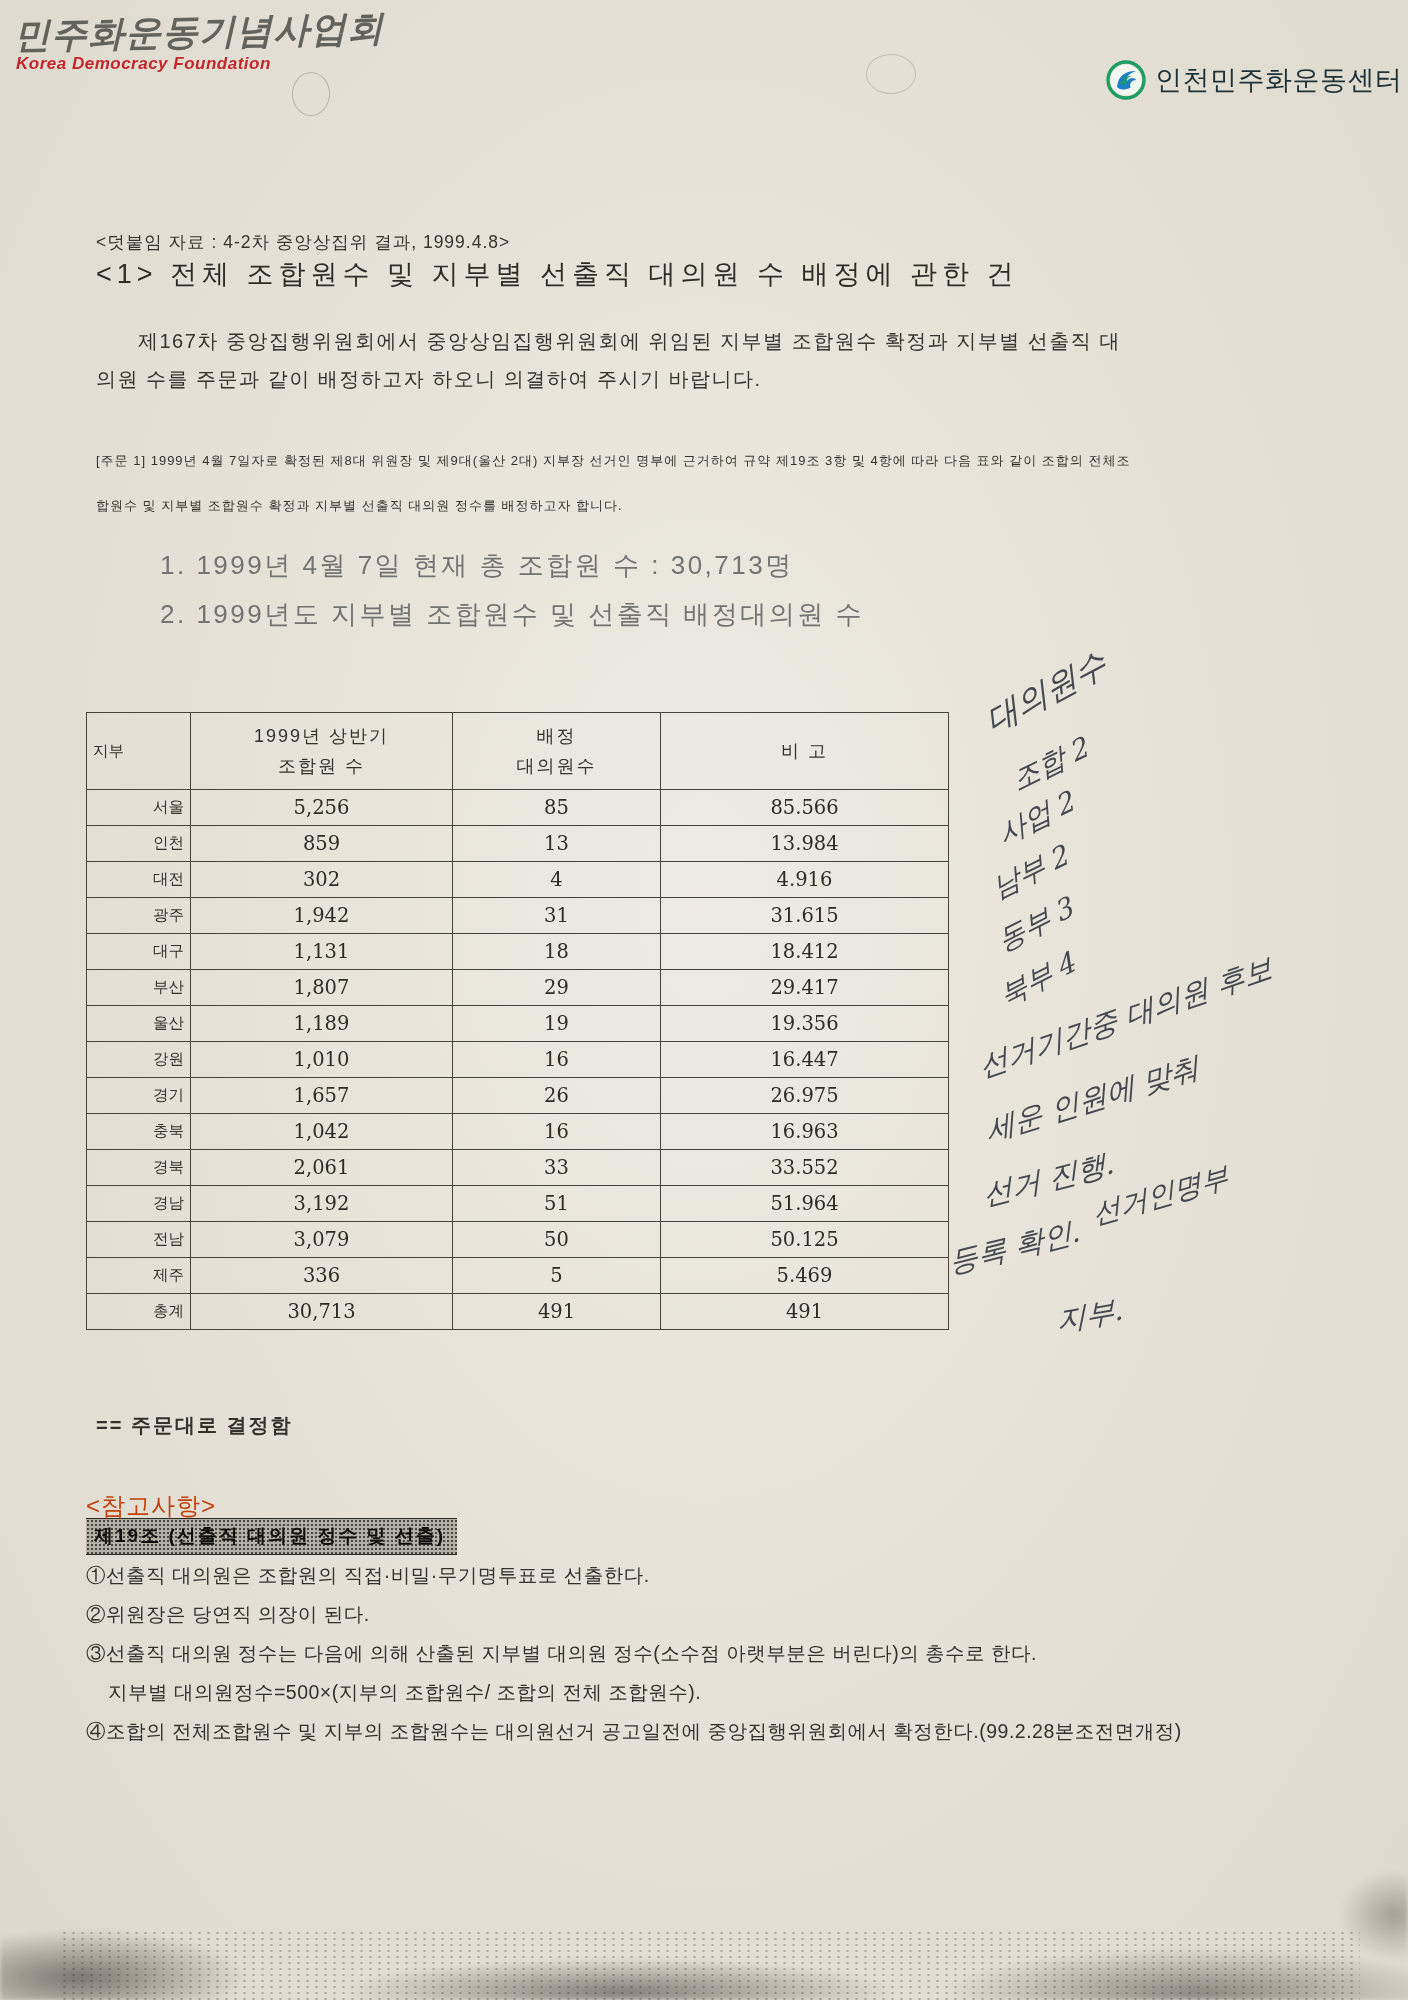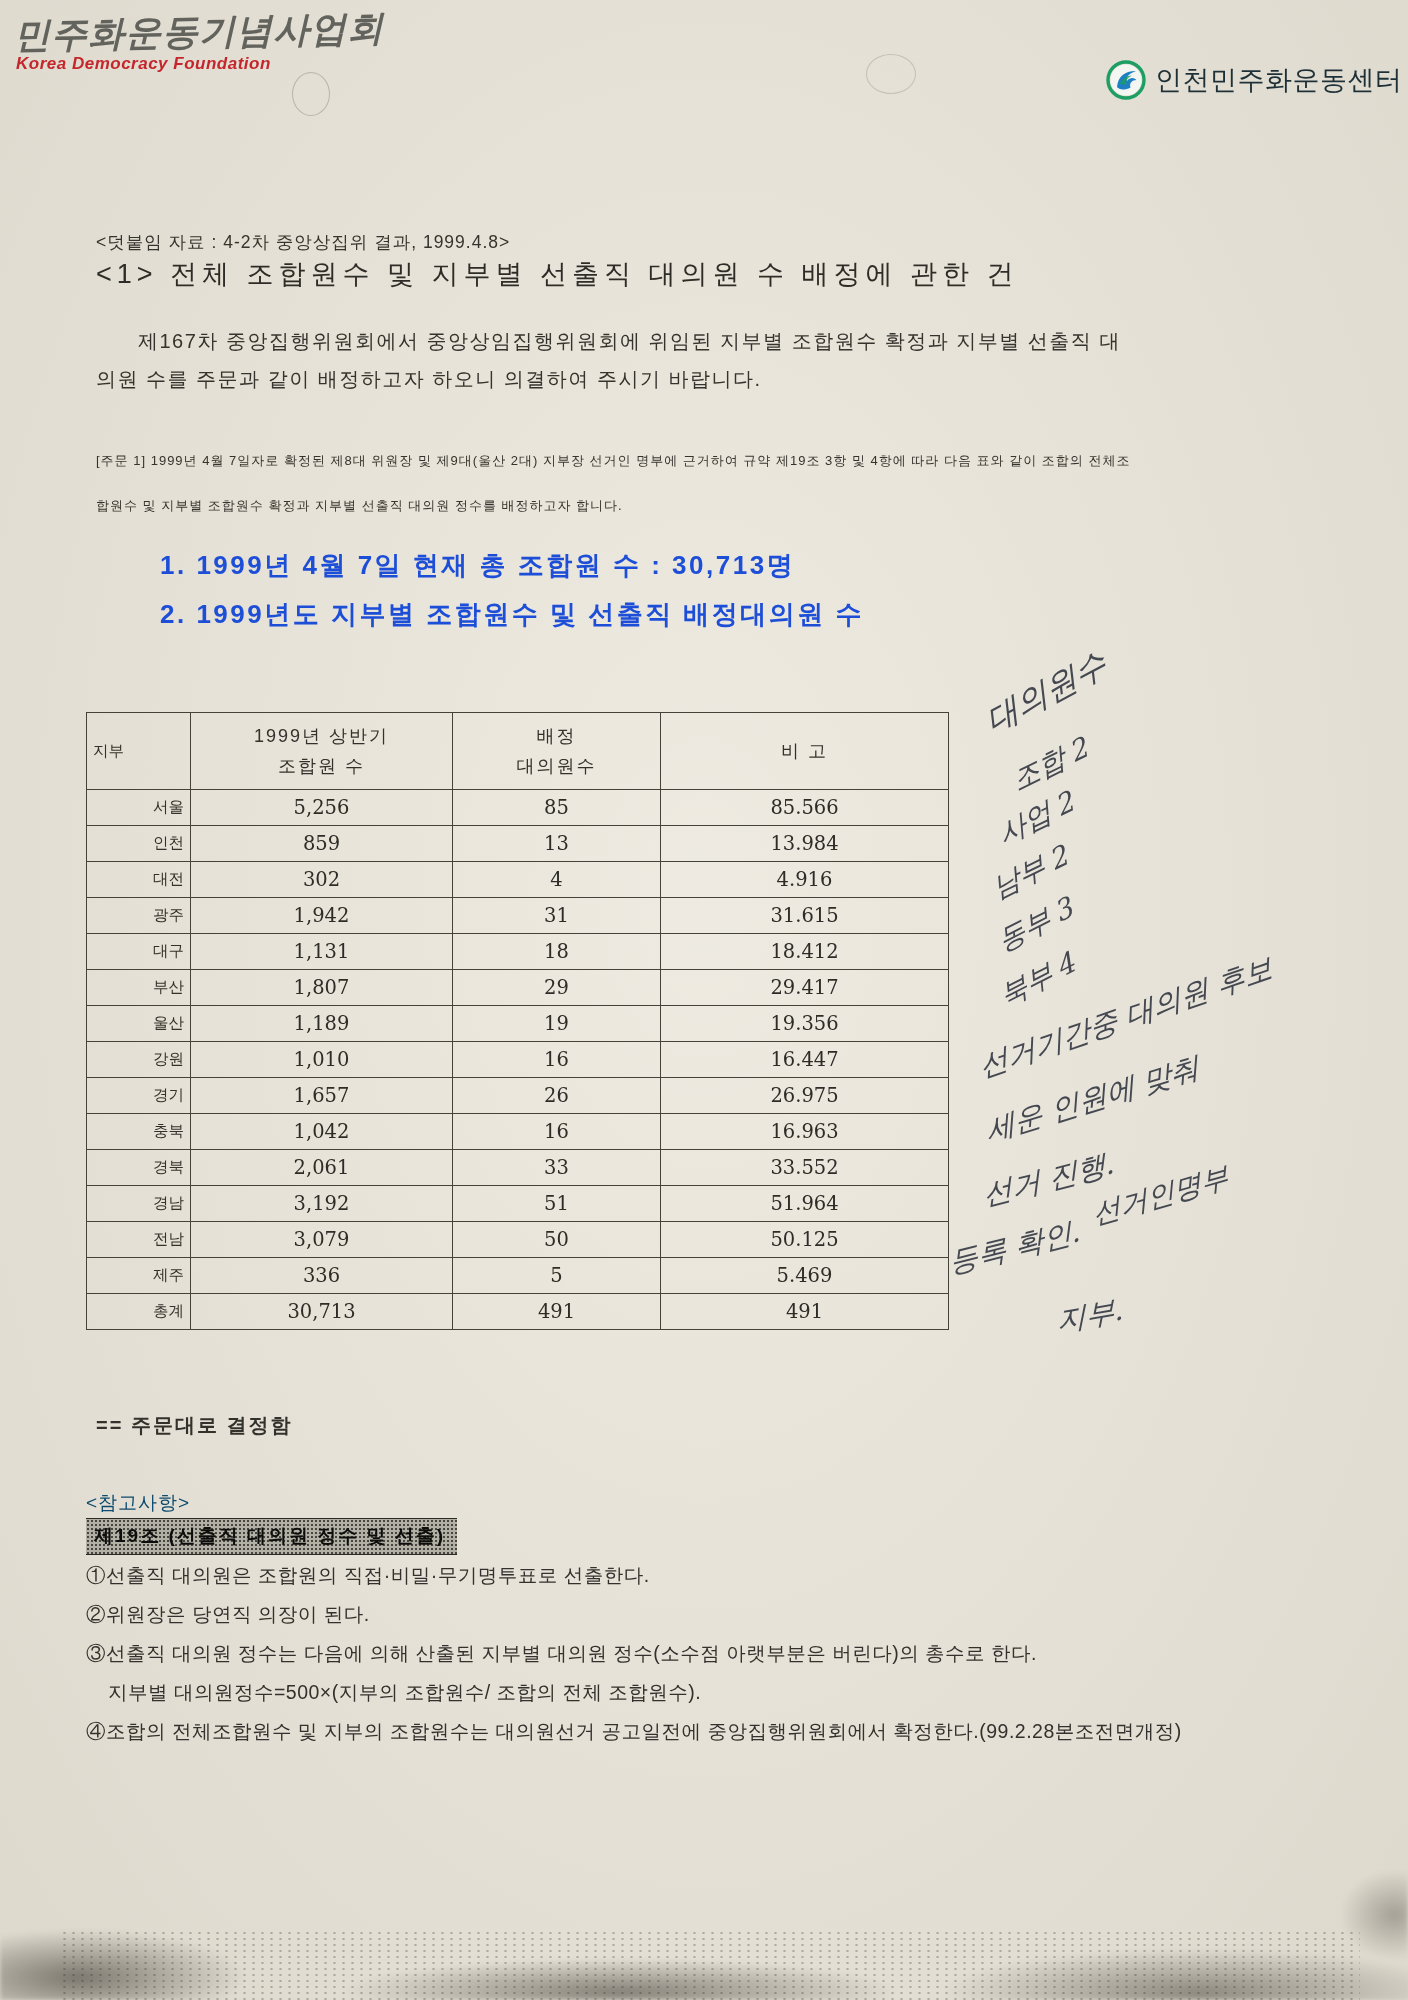--- a/index.html
+++ b/index.html
@@ -32,21 +32,21 @@
   }
   .center-logo .txt{
     font-size:27px;color:#1d3038;letter-spacing:.5px;font-weight:500;
   }
   
   .attach-line{position:absolute;left:96px;top:230px;font-size:17.5px;letter-spacing:1px;color:#35332d;}
   .doc-title{position:absolute;left:96px;top:256px;font-size:27px;letter-spacing:5px;color:#2e2c27;}
   .para{position:absolute;color:#35332d;}
   .intro{left:96px;top:322px;width:1046px;font-size:20px;line-height:38px;letter-spacing:1.5px;text-indent:42px;}
   .jumun{left:96px;top:438px;width:1046px;font-size:13px;line-height:45px;letter-spacing:1px;}
-  .item-line{position:absolute;left:160px;font-size:26px;letter-spacing:2.5px;color:#1d4ed8;font-weight:bold;}
+  .item-line{position:absolute;left:160px;font-size:26px;letter-spacing:2.5px;color:#737373;}
   .item-1{top:548px;}
   .item-2{top:597px;}
   
   table.union{
     position:absolute;left:86px;top:712px;border-collapse:collapse;
     table-layout:fixed;width:862px;
     font-family:"DejaVu Serif", serif;
   }
   table.union th, table.union td{
     border:1px solid #45423a;padding:0 6px;
@@ -60,21 +60,21 @@
     height:76px;font-size:18px;text-align:center;white-space:pre-line;
     font-family:"Liberation Sans", sans-serif;letter-spacing:2px;line-height:30px;color:#33312b;
   }
   table.union thead th:first-child{font-size:15.5px;text-align:left;letter-spacing:0;}
   table.union td{height:35px;font-size:19.5px;text-align:center;color:#2e2c27;}
   table.union td:first-child{
     font-family:"Liberation Sans", sans-serif;font-size:15.5px;text-align:right;color:#33312b;
   }
   
   .decision{position:absolute;left:96px;top:1412px;font-size:20px;font-weight:bold;letter-spacing:2px;color:#33312b;}
-  .ref-header{position:absolute;left:86px;top:1490px;font-size:19px;letter-spacing:1px;color:#0c4a6e;}
+  .ref-header{position:absolute;left:86px;top:1490px;font-size:24px;letter-spacing:1px;color:#c2410c;}
   .article-header{
     position:absolute;left:86px;top:1518px;
     font-size:19px;font-weight:bold;letter-spacing:2px;color:#0d0d0b;
     padding:4px 12px 5px 8px;
     background-color:#b2afa4;
     background-image:radial-gradient(rgba(35,34,30,.75) 1px, transparent 1.3px);
     background-size:4px 4px;
     border-top:1px solid #2c2a25;border-bottom:1px solid #2c2a25;
   }
   .article-body{position:absolute;left:86px;top:1556px;width:1252px;font-size:19.5px;line-height:39px;letter-spacing:.5px;color:#33312d;}

